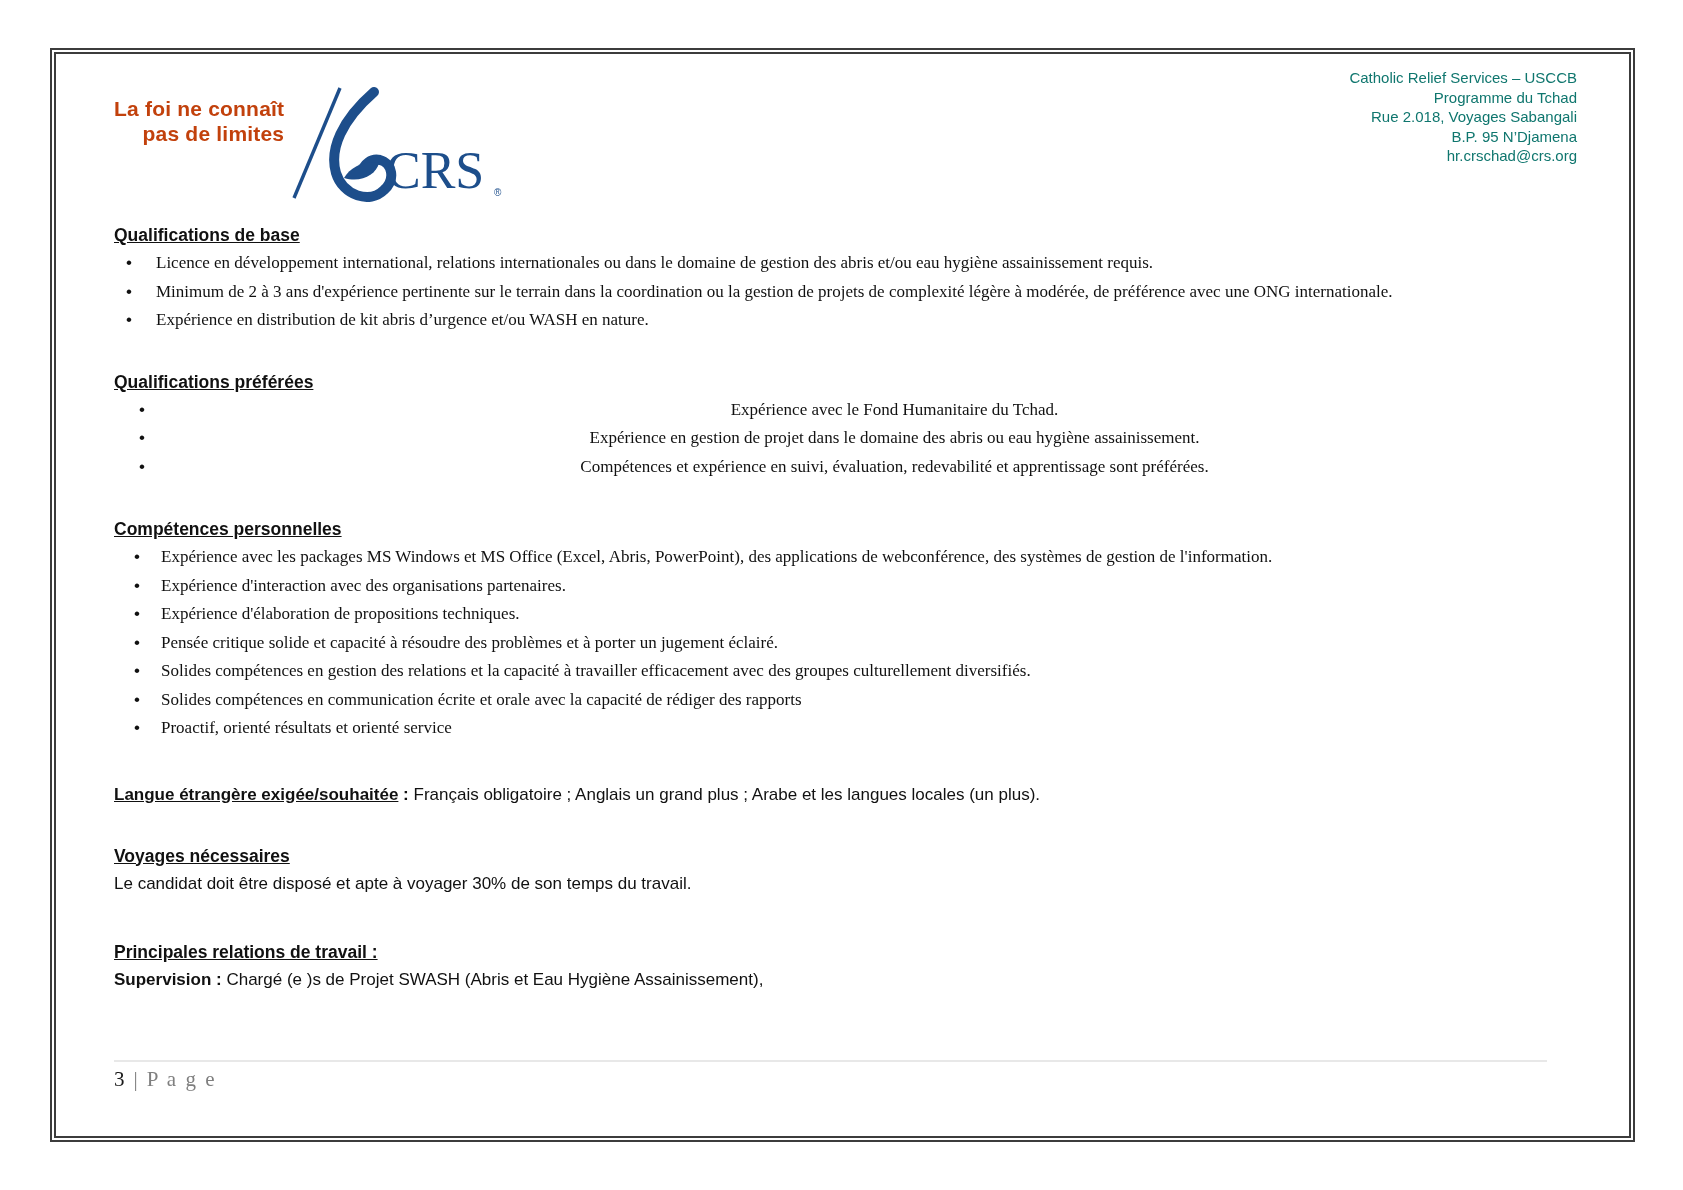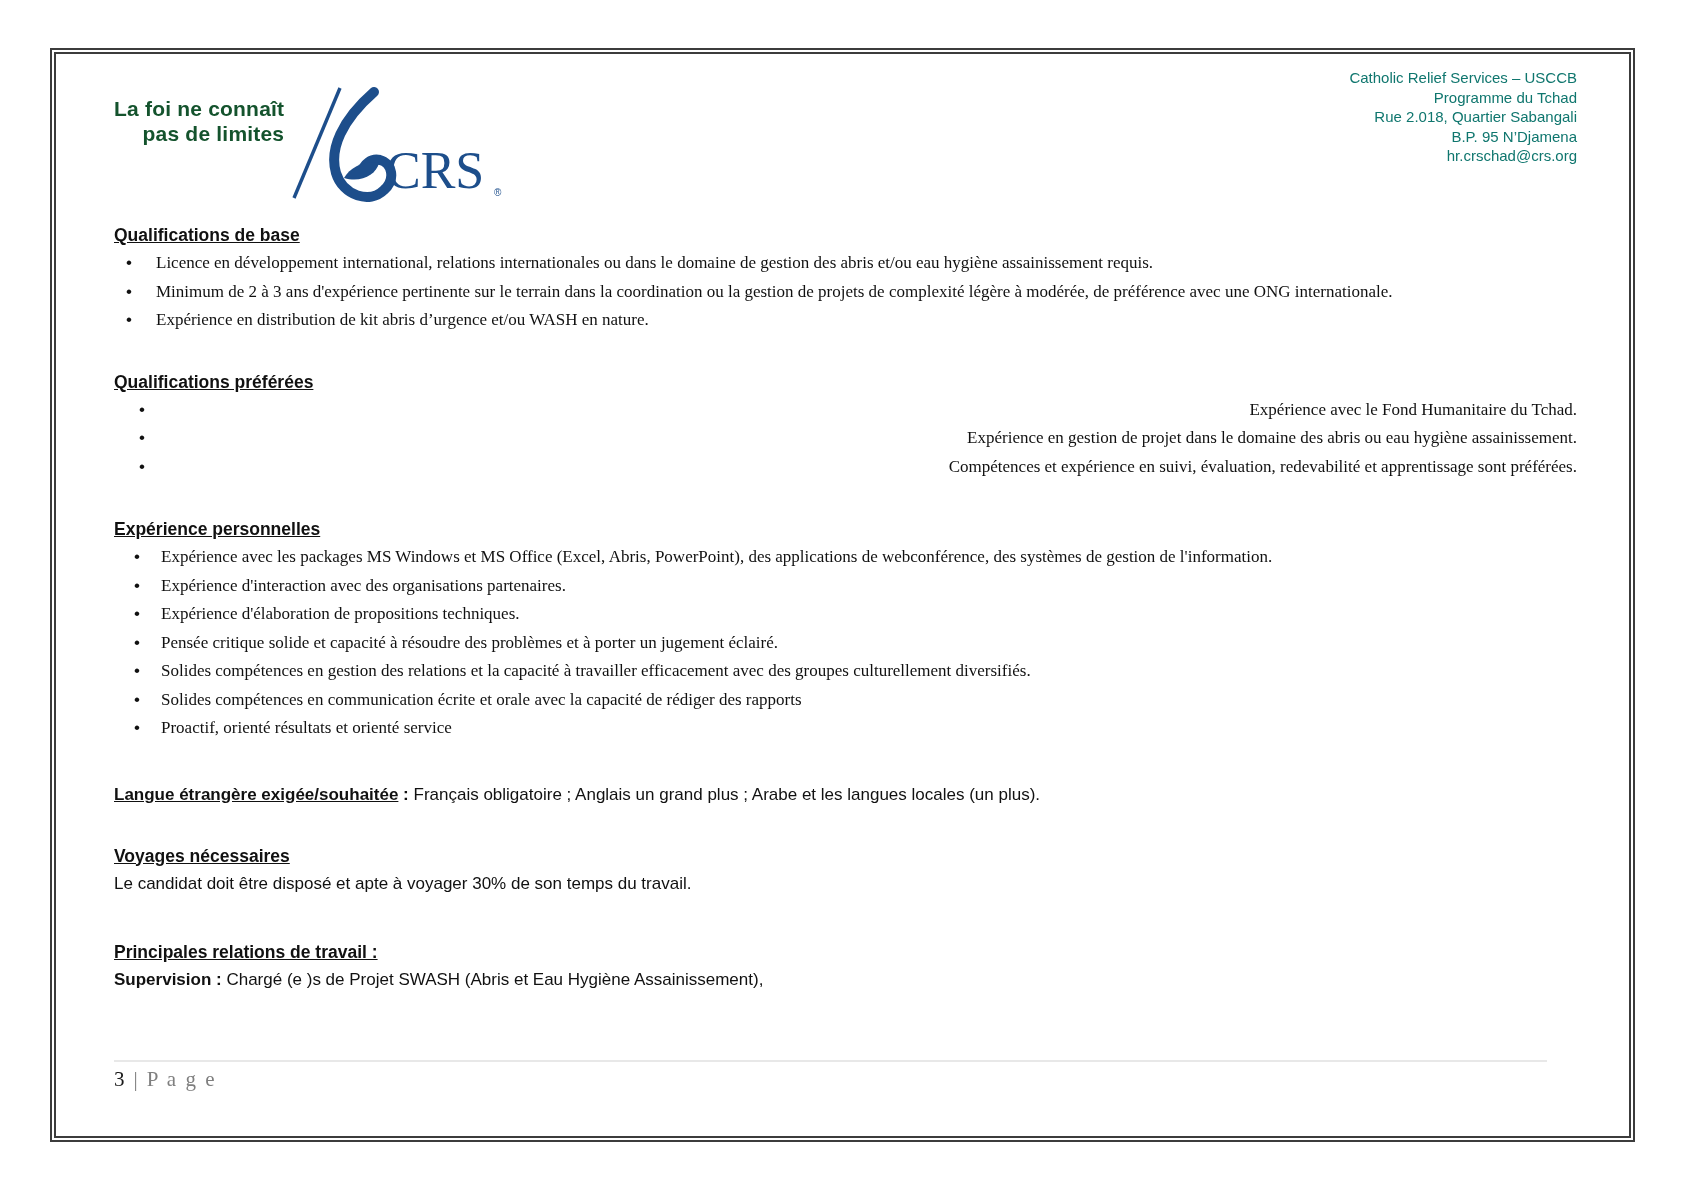--- a/index.html
+++ b/index.html
@@ -18,21 +18,21 @@
   }
   .content{
     position:absolute;left:0;top:0;right:0;bottom:0;
     padding:0 56px 0 62px;
   }
   
   .header-row{display:flex;justify-content:space-between;align-items:flex-start;height:171px;}
   .logo-wrap{display:flex;align-items:flex-start;margin-top:36px;}
   .tagline{
     text-align:right;font-weight:bold;font-size:21px;line-height:25px;
-    color:#14532d;padding-top:10px;letter-spacing:.2px;
+    color:#c2410c;padding-top:10px;letter-spacing:.2px;
   }
   .crs-svg{margin-left:6px;display:block;}
   .letterhead{
     margin-top:18px;text-align:right;color:#0f766e;
     font-size:15px;line-height:19.5px;
   }
   
   .sec{margin:0;}
   .sec-heading{font-size:17.5px;line-height:28px;}
   .hu{font-weight:bold;text-decoration:underline;}
@@ -40,21 +40,21 @@
   .pre{white-space:pre;}
   .para{font-size:17px;line-height:28px;}
   ul.blist{margin:0;padding:0;list-style:none;font-size:17px;line-height:28.5px;}
   ul.blist li{display:flex;}
   .dot{flex:none;text-align:left;}
   .btxt{flex:1;text-align:justify;font-family:Liberation Serif, serif;}
   
   .ind-a li{padding-left:12px;} .ind-a .dot{width:30px;}
   .ind-b li{padding-left:25px;} .ind-b .dot{width:29px;}
   .ind-c li{padding-left:20px;} .ind-c .dot{width:27px;}
-  .ind-b .btxt{text-align:right;margin-left:44px;}
+  .ind-b .btxt{text-align:center;margin-left:44px;}
   .mt-s1{margin-top:0;}
   .mt-s2{margin-top:33px;}
   .mt-s3{margin-top:34px;}
   .mt-lang{margin-top:38px;}
   .mt-voy{margin-top:33px;}
   .mt-rel{margin-top:40px;}
   
   .footer{position:absolute;left:62px;right:86px;top:1010px;}
   .footer-rule{border:none;border-top:2px solid #e8e8e8;margin:0;}
   .footer-text{
@@ -81,21 +81,21 @@
           <path d="M4 112 L50 2" stroke="#1d4e8b" stroke-width="3.4" fill="none"></path>
           <path d="M84 6 C52 34 39 63 46 87 C53 110 80 118 94 104 C106 93 102 77 90 74 C81 72 74 78 72 86" fill="none" stroke="#1d4e8b" stroke-width="10" stroke-linecap="round"></path>
           <path d="M54 92 C61 80 76 74 89 77 C86 89 71 97 54 92 Z" fill="#1d4e8b"></path>
           <text x="96" y="102" font-family="Liberation Serif, serif" font-size="52" fill="#1d4e8b">CRS</text>
           <text x="204" y="110" font-family="Liberation Sans, sans-serif" font-size="10" fill="#1d4e8b">®</text>
         </svg>
       </div>
       <div class="letterhead">
         <div>Catholic Relief Services – USCCB</div>
         <div>Programme du Tchad</div>
-        <div>Rue 2.018, Quartier Sabangali</div>
+        <div>Rue 2.018, Voyages Sabangali</div>
         <div>B.P. 95 N’Djamena</div>
         <div>hr.crschad@crs.org</div>
       </div>
     </div>
 
     <div class="sec mt-s1">
       <div class="sec-heading">
         <span class="hu">Qualifications de base</span>
       </div>
       <ul class="blist ind-a">
@@ -129,21 +129,21 @@
           </li>
         <li>
             <span class="dot">•</span>
             <span class="btxt">Compétences et expérience en suivi, évaluation, redevabilité et apprentissage sont préférées.</span>
           </li>
       </ul>
     </div>
 
     <div class="sec mt-s3">
       <div class="sec-heading">
-        <span class="hu">Expérience personnelles</span>
+        <span class="hu">Compétences personnelles</span>
       </div>
       <ul class="blist ind-c">
         <li>
             <span class="dot">•</span>
             <span class="btxt">Expérience avec les packages MS Windows et MS Office (Excel, Abris, PowerPoint), des applications de webconférence, des systèmes de gestion de l'information.</span>
           </li>
         <li>
             <span class="dot">•</span>
             <span class="btxt">Expérience d'interaction avec des organisations partenaires.</span>
           </li>

